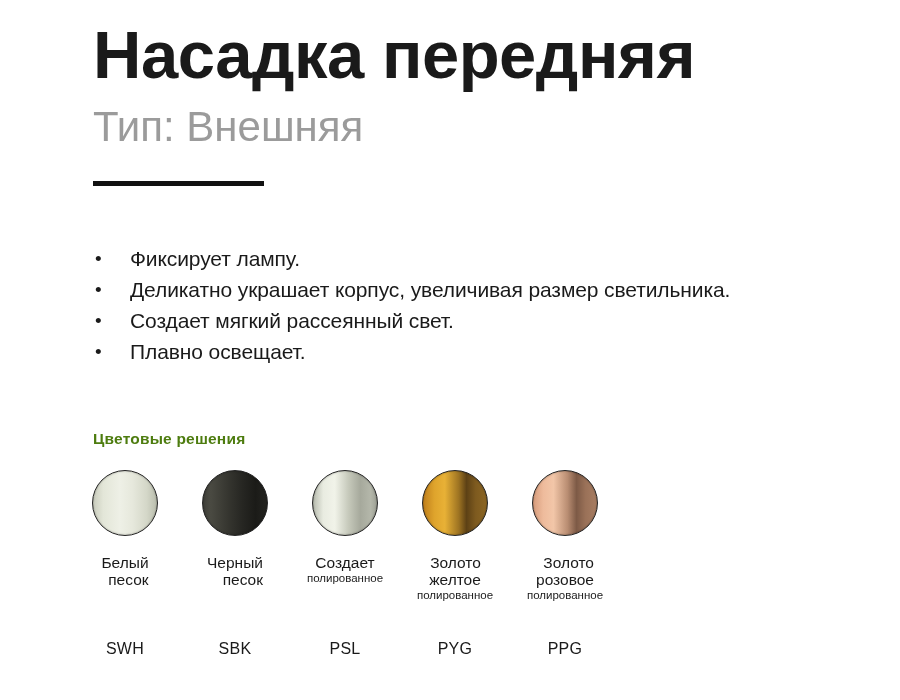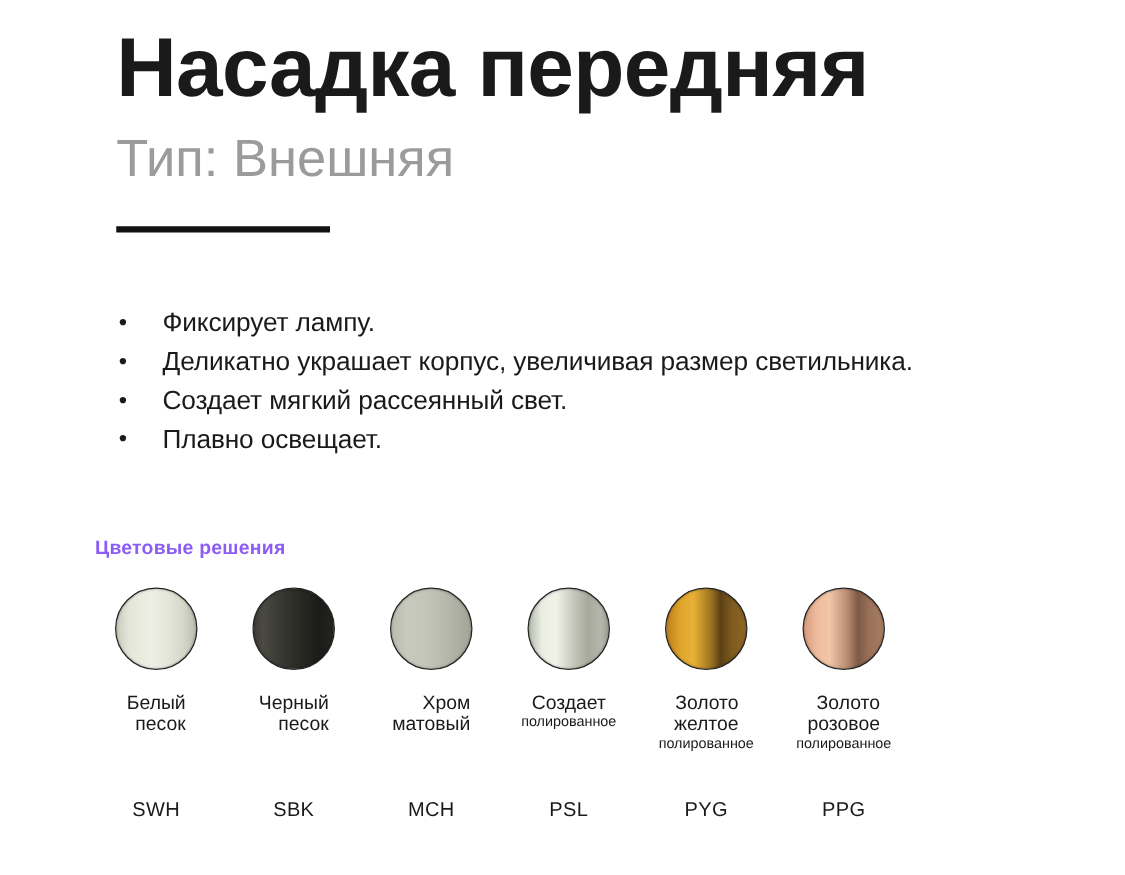--- a/index.html
+++ b/index.html
@@ -37,22 +37,22 @@
     width: 37px; flex: 0 0 37px; text-align: left;
     font-size: 19px; color: #1a1a1a; padding-left: 2px;
   }
   .bullet-text {
     font-size: 21px; color: #1a1a1a; font-weight: 400;
     white-space: nowrap; letter-spacing: -0.1px;
   }
 
   
   .colors-heading {
-    position: absolute; left: 76px; top: 430px;
-    font-size: 15.5px; font-weight: 700; color: #8b5cf6;
+    position: absolute; left: 93px; top: 430px;
+    font-size: 15.5px; font-weight: 700; color: #4d7c0f;
     letter-spacing: 0.2px;
   }
   .swatch-row {
     position: absolute; left: 70px; top: 470px;
     width: 760px; display: flex;
   }
   .swatch-cell {
     width: 110px; flex: 0 0 110px;
     display: flex; flex-direction: column; align-items: center;
   }
@@ -117,27 +117,20 @@
     </div>
 
     <div class="swatch-cell">
       <div class="swatch-disc" style="background-image: linear-gradient(to right, rgb(62, 62, 56) 0%, rgb(74, 74, 66) 12%, rgb(53, 53, 47) 40%, rgb(38, 38, 34) 62%, rgb(27, 27, 24) 82%, rgb(36, 36, 32) 100%);"></div>
       <div class="swatch-name">Черный
 песок</div>
       <div class="swatch-sub"></div>
       <div class="swatch-code">SBK</div>
     </div>
 
-    <div class="swatch-cell">
-      <div class="swatch-disc" style="background-image: linear-gradient(to right, rgb(185, 188, 174) 0%, rgb(198, 201, 187) 20%, rgb(194, 197, 183) 46%, rgb(180, 183, 169) 70%, rgb(162, 165, 152) 100%);"></div>
-      <div class="swatch-name">Хром
-матовый</div>
-      <div class="swatch-sub"></div>
-      <div class="swatch-code">MCH</div>
-    </div>
 
     <div class="swatch-cell">
       <div class="swatch-disc" style="background-image: linear-gradient(to right, rgb(183, 187, 174) 0%, rgb(233, 236, 225) 16%, rgb(241, 243, 233) 34%, rgb(197, 200, 186) 56%, rgb(166, 169, 156) 74%, rgb(180, 183, 170) 90%, rgb(158, 161, 150) 100%);"></div>
       <div class="swatch-name">Создает</div>
       <div class="swatch-sub">полированное</div>
       <div class="swatch-code">PSL</div>
     </div>
 
     <div class="swatch-cell">
       <div class="swatch-disc" style="background-image: linear-gradient(to right, rgb(192, 127, 28) 0%, rgb(223, 164, 44) 18%, rgb(232, 177, 54) 34%, rgb(157, 115, 34) 56%, rgb(93, 65, 21) 68%, rgb(125, 90, 31) 82%, rgb(141, 103, 36) 100%);"></div>

